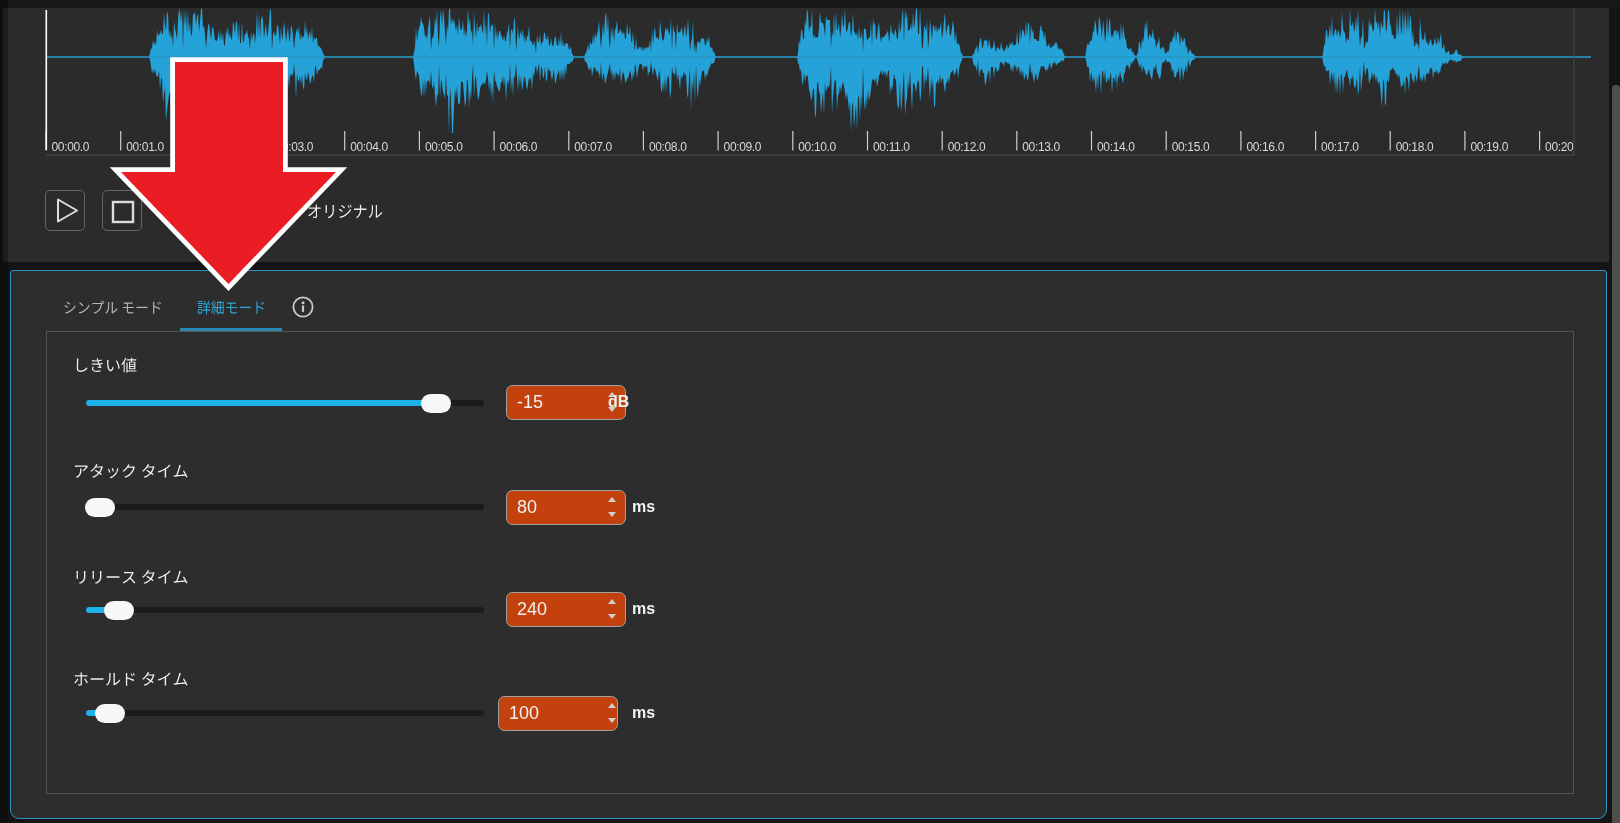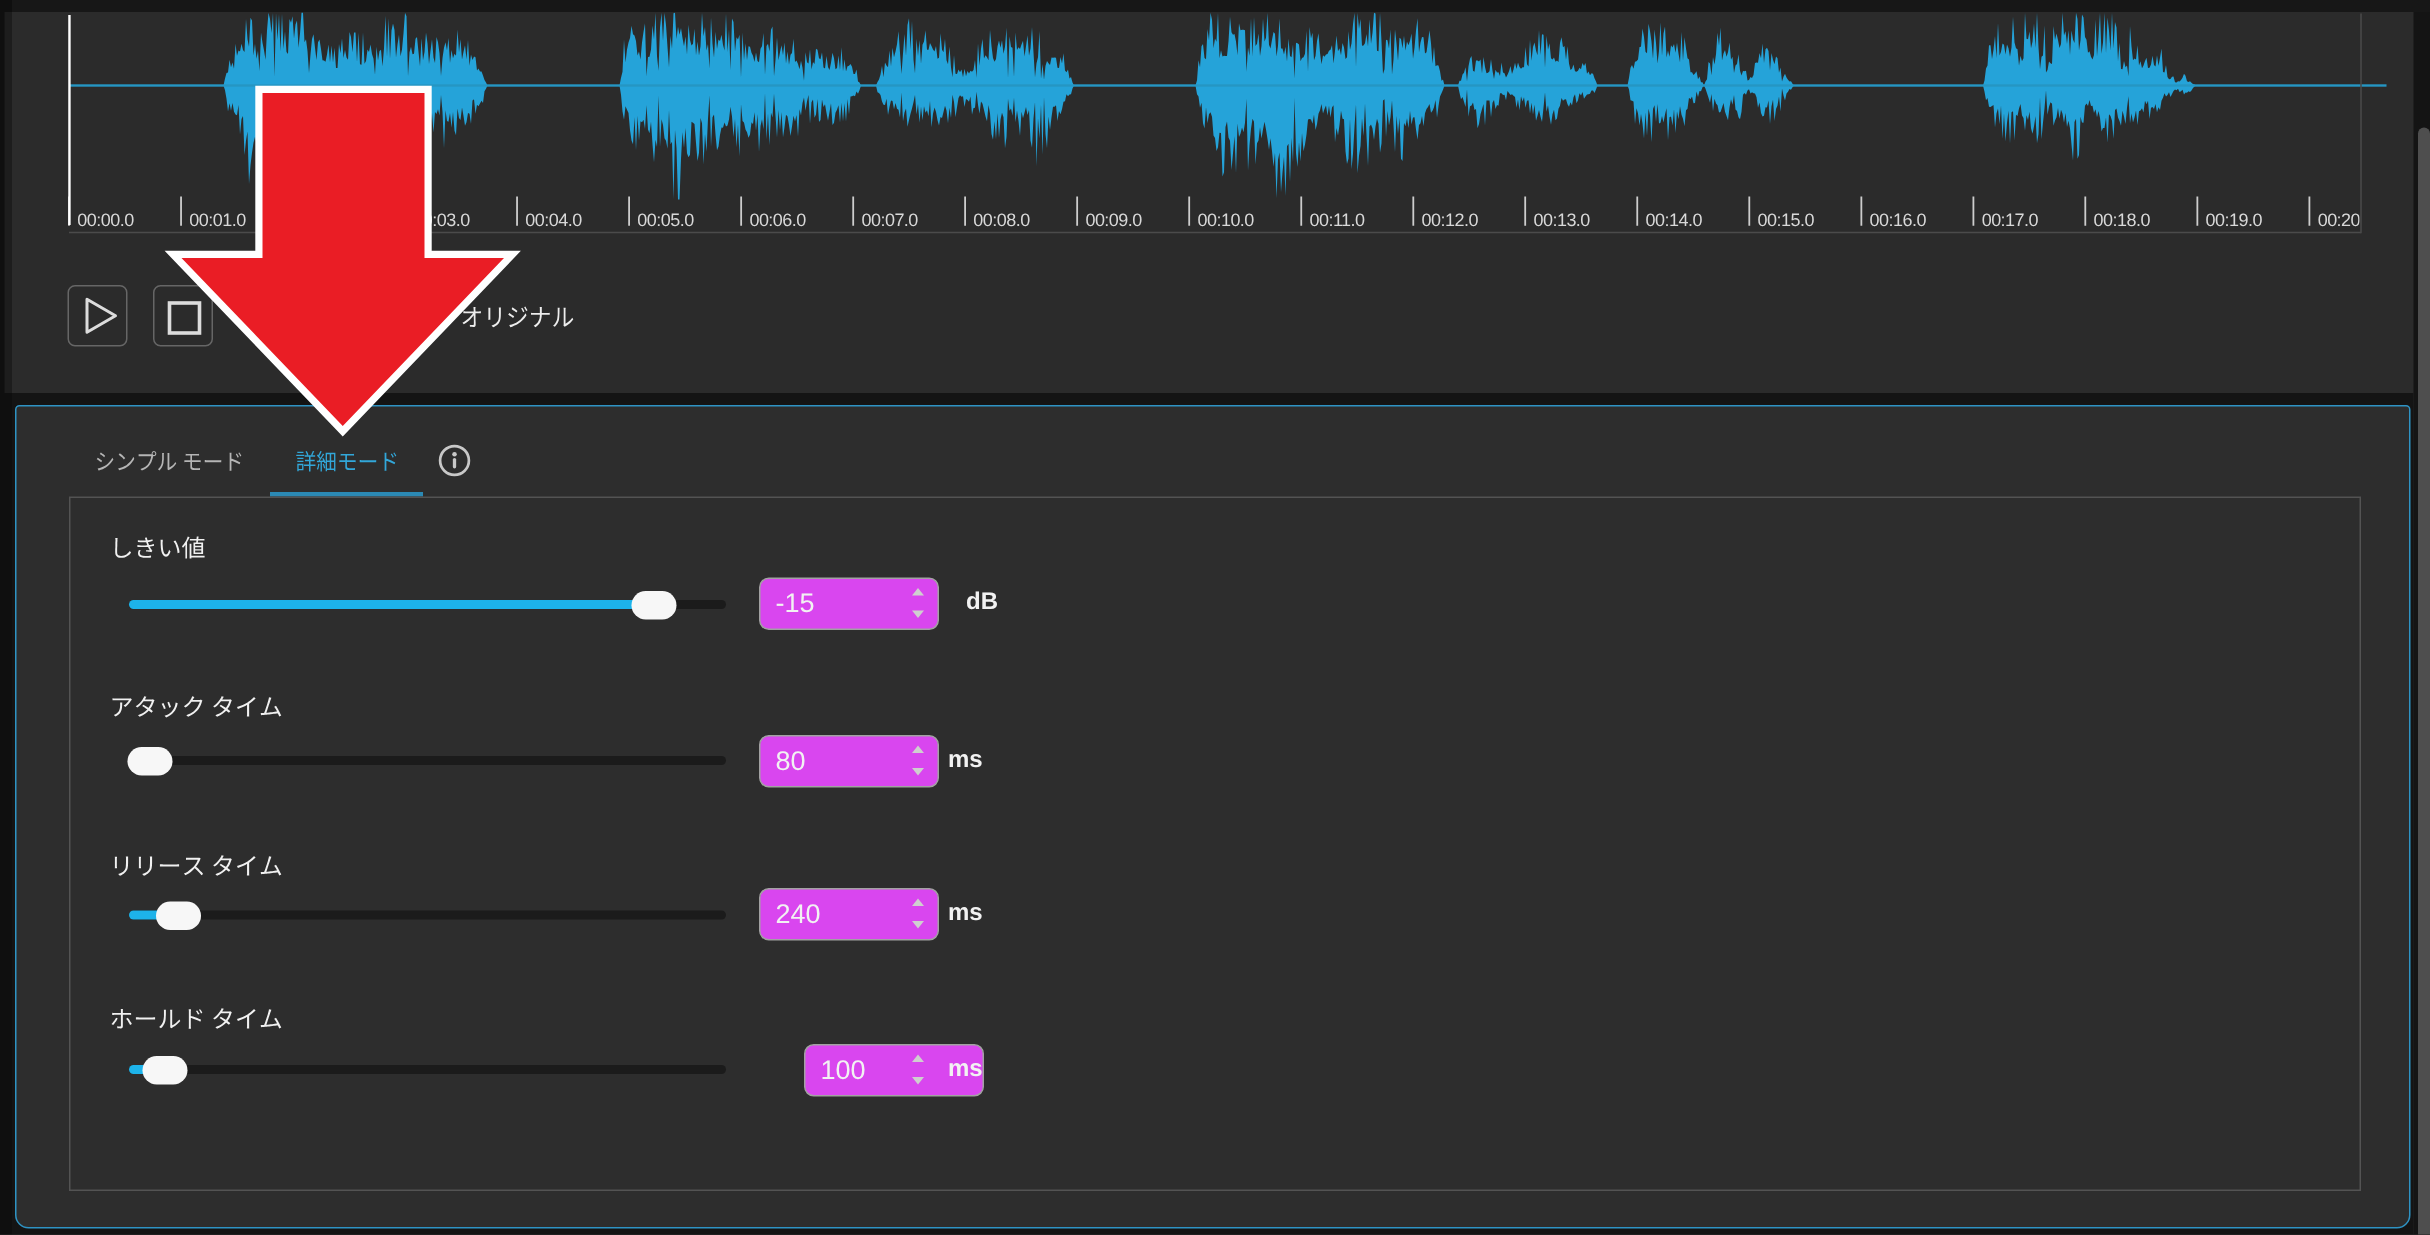--- a/index.html
+++ b/index.html
@@ -4,21 +4,21 @@
 *{margin:0;padding:0;box-sizing:border-box}
 html,body{width:1620px;height:823px;overflow:hidden;background:#2c2c2c;font-family:"Liberation Sans",sans-serif}
 #root{position:absolute;inset:0;width:1460px;height:823px}
 .abs{position:absolute}
 .jp{position:absolute;overflow:visible}
 .rl{font-family:"Liberation Sans",sans-serif;font-size:12px;fill:#d8d8d8;letter-spacing:-0.35px}
 .btn{position:absolute;width:40px;height:41px;border:1px solid #666;border-radius:5px;background:transparent}
 .track{position:absolute;height:6px;border-radius:3px;background:#1b1b1b}
 .fill{position:absolute;height:6px;border-radius:3px;background:#1db3ea}
 .thumb{position:absolute;width:30px;height:19px;border-radius:9.5px;background:#f7f7f7}
-.inp{position:absolute;width:120px;height:35px;background:#d946ef;border:1.5px solid #a2a2a2;border-radius:6.5px;color:#f2f2f2;font-size:18px}
+.inp{position:absolute;width:120px;height:35px;background:#c2410c;border:1.5px solid #a2a2a2;border-radius:6.5px;color:#f2f2f2;font-size:18px}
 .inp span{position:absolute;left:10px;top:6px}
 .unit{position:absolute;color:#f2f2f2;font-size:16px;font-weight:bold}
 .sp{position:absolute;width:0;height:0;border-left:4px solid transparent;border-right:4px solid transparent}
 .spu{border-bottom:5.5px solid #cfcfcf}
 .spd{border-top:5.5px solid #cfcfcf}
 
 </style></head><body>
 <div id="root">
 <div class="abs" style="left:0;top:0;width:1620px;height:8px;background:#171717"></div>
 <div class="abs" style="left:8px;top:8px;width:1601px;height:254px;background:#2b2b2b"></div>
@@ -118,21 +118,21 @@
       </g>
     </svg>
 <div class="track" style="left:86px;top:400px;width:398px"></div>
 <div class="fill" style="left:86px;top:400px;width:350px"></div>
 <div class="thumb" style="left:421px;top:393.5px"></div>
 <div class="inp" style="left:506px;top:385px">
       <span>-15</span>
     </div>
 <div class="sp spu" style="left:608px;top:391.5px"></div>
 <div class="sp spd" style="left:608px;top:407px"></div>
-<div class="unit" style="left:644px;top:393px">dB</div>
+<div class="unit" style="left:608px;top:393px">dB</div>
 <svg class="jp" style="left:72px;top:463px" width="119" height="22" viewBox="0 0 119 22">
       <g transform="translate(1,14.1)">
         <path d="M14.9 -10.8Q14.8 -10.7 14.7 -10.5Q14.6 -10.4 14.5 -10.2Q14.2 -9.7 13.6 -8.9Q13 -8.1 12.2 -7.3Q11.4 -6.5 10.5 -5.8L9.4 -6.7Q10 -7 10.5 -7.4Q11.1 -7.9 11.5 -8.4Q12 -8.9 12.4 -9.4Q12.7 -9.9 12.9 -10.3Q12.7 -10.3 12.1 -10.3Q11.5 -10.3 10.8 -10.3Q10 -10.3 9.1 -10.3Q8.2 -10.3 7.4 -10.3Q6.5 -10.3 5.7 -10.3Q5 -10.3 4.5 -10.3Q4 -10.3 3.8 -10.3Q3.4 -10.3 2.9 -10.2Q2.5 -10.2 2 -10.2V-11.6Q2.4 -11.6 2.9 -11.5Q3.4 -11.5 3.8 -11.5Q4 -11.5 4.5 -11.5Q5 -11.5 5.8 -11.5Q6.5 -11.5 7.4 -11.5Q8.3 -11.5 9.2 -11.5Q10.1 -11.5 10.9 -11.5Q11.7 -11.5 12.2 -11.5Q12.8 -11.5 13 -11.5Q13.2 -11.5 13.4 -11.5Q13.6 -11.5 13.8 -11.5Q14 -11.6 14.1 -11.6ZM8.5 -8.7Q8.5 -7.4 8.4 -6.3Q8.4 -5.1 8.1 -4.1Q7.9 -3.2 7.4 -2.3Q6.9 -1.5 6.1 -0.7Q5.3 0 4 0.6L2.9 -0.4Q3.2 -0.5 3.6 -0.7Q4 -0.8 4.3 -1.1Q5.2 -1.6 5.8 -2.4Q6.4 -3.1 6.6 -3.9Q6.9 -4.7 7 -5.6Q7.1 -6.5 7.1 -7.5Q7.1 -7.8 7.1 -8.1Q7.1 -8.4 7.1 -8.7ZM22.6 -7.3Q23.4 -6.9 24.3 -6.3Q25.1 -5.8 25.9 -5.2Q26.8 -4.6 27.6 -4.1Q28.3 -3.5 28.9 -3L28 -1.9Q27.4 -2.4 26.7 -3Q25.9 -3.6 25.1 -4.2Q24.2 -4.8 23.4 -5.4Q22.5 -6 21.8 -6.4ZM30 -10.3Q29.9 -10.1 29.8 -9.8Q29.7 -9.6 29.6 -9.4Q29.4 -8.6 28.9 -7.6Q28.5 -6.7 28 -5.7Q27.4 -4.8 26.7 -3.9Q25.6 -2.6 24 -1.4Q22.4 -0.1 20.1 0.7L19 -0.3Q20.5 -0.8 21.7 -1.4Q22.9 -2.1 23.9 -2.9Q24.9 -3.7 25.6 -4.6Q26.2 -5.3 26.7 -6.2Q27.2 -7.1 27.6 -8Q28 -8.8 28.2 -9.6H22.3L22.8 -10.7H27.9Q28.2 -10.7 28.4 -10.8Q28.7 -10.8 28.9 -10.9ZM24.6 -12.6Q24.4 -12.2 24.2 -11.9Q24 -11.5 23.9 -11.3Q23.4 -10.4 22.6 -9.4Q21.9 -8.3 20.8 -7.3Q19.8 -6.3 18.5 -5.4L17.5 -6.2Q18.8 -7 19.9 -8.1Q20.9 -9.1 21.6 -10.1Q22.2 -11 22.6 -11.8Q22.7 -12 22.9 -12.3Q23.1 -12.7 23.1 -13ZM39.7 -9.2Q39.8 -9 40 -8.5Q40.2 -8 40.4 -7.5Q40.6 -7 40.8 -6.5Q40.9 -6 41 -5.8L39.8 -5.3Q39.7 -5.6 39.6 -6.1Q39.4 -6.5 39.2 -7.1Q39.1 -7.6 38.9 -8.1Q38.7 -8.5 38.6 -8.8ZM45.5 -8.3Q45.4 -8.1 45.4 -7.9Q45.3 -7.7 45.3 -7.5Q45 -6.2 44.4 -5Q43.9 -3.7 43 -2.6Q41.9 -1.2 40.5 -0.3Q39.1 0.7 37.8 1.2L36.7 0.1Q37.7 -0.2 38.6 -0.6Q39.6 -1.1 40.4 -1.8Q41.3 -2.5 41.9 -3.3Q42.5 -4 43 -4.9Q43.4 -5.7 43.7 -6.7Q44 -7.7 44.1 -8.8ZM36 -8.4Q36.1 -8.1 36.3 -7.7Q36.5 -7.2 36.7 -6.7Q37 -6.1 37.2 -5.6Q37.4 -5.1 37.5 -4.8L36.3 -4.4Q36.2 -4.7 36 -5.2Q35.8 -5.7 35.6 -6.3Q35.3 -6.8 35.1 -7.3Q34.9 -7.7 34.8 -8ZM62 -10Q61.8 -9.8 61.7 -9.6Q61.6 -9.3 61.6 -9.2Q61.4 -8.4 61 -7.4Q60.6 -6.4 60 -5.5Q59.5 -4.5 58.7 -3.6Q57.6 -2.3 56.1 -1.2Q54.6 -0.1 52.4 0.7L51.2 -0.3Q52.7 -0.8 53.9 -1.4Q55 -2 56 -2.8Q56.9 -3.5 57.6 -4.4Q58.2 -5.1 58.7 -6Q59.3 -6.8 59.6 -7.7Q60 -8.6 60.2 -9.3H54.2L54.7 -10.5Q54.9 -10.5 55.5 -10.5Q56 -10.5 56.7 -10.5Q57.3 -10.5 58 -10.5Q58.7 -10.5 59.2 -10.5Q59.7 -10.5 59.8 -10.5Q60.2 -10.5 60.4 -10.5Q60.7 -10.6 60.9 -10.7ZM56.6 -12.4Q56.4 -12.1 56.2 -11.8Q56 -11.4 55.9 -11.2Q55.4 -10.3 54.7 -9.3Q54 -8.3 53 -7.3Q52 -6.3 50.7 -5.4L49.6 -6.2Q50.6 -6.8 51.4 -7.6Q52.3 -8.3 52.9 -9Q53.5 -9.8 53.9 -10.4Q54.4 -11.1 54.6 -11.6Q54.7 -11.9 54.9 -12.2Q55 -12.6 55.1 -12.9ZM74.2 -7.3Q75 -6.9 75.8 -6.3Q76.7 -5.8 77.5 -5.2Q78.4 -4.6 79.1 -4.1Q79.9 -3.5 80.5 -3L79.6 -1.9Q79 -2.4 78.2 -3Q77.5 -3.6 76.6 -4.2Q75.8 -4.8 74.9 -5.4Q74.1 -6 73.4 -6.4ZM81.6 -10.3Q81.4 -10.1 81.3 -9.8Q81.2 -9.6 81.2 -9.4Q80.9 -8.6 80.5 -7.6Q80.1 -6.7 79.6 -5.7Q79 -4.8 78.3 -3.9Q77.2 -2.6 75.6 -1.4Q74 -0.1 71.7 0.7L70.6 -0.3Q72 -0.8 73.3 -1.4Q74.5 -2.1 75.5 -2.9Q76.4 -3.7 77.2 -4.6Q77.8 -5.3 78.3 -6.2Q78.8 -7.1 79.2 -8Q79.6 -8.8 79.8 -9.6H73.8L74.4 -10.7H79.4Q79.8 -10.7 80 -10.8Q80.3 -10.8 80.5 -10.9ZM76.2 -12.6Q76 -12.2 75.8 -11.9Q75.6 -11.5 75.4 -11.3Q75 -10.4 74.2 -9.4Q73.4 -8.3 72.4 -7.3Q71.4 -6.3 70.1 -5.4L69.1 -6.2Q70.4 -7 71.4 -8.1Q72.4 -9.1 73.1 -10.1Q73.8 -11 74.2 -11.8Q74.3 -12 74.5 -12.3Q74.6 -12.7 74.7 -13ZM85 -5.8Q87 -6.3 88.8 -7.1Q90.6 -7.9 92 -8.8Q92.8 -9.3 93.6 -9.9Q94.4 -10.5 95.1 -11.2Q95.8 -11.9 96.3 -12.5L97.4 -11.5Q96.7 -10.8 95.9 -10.1Q95.2 -9.4 94.3 -8.8Q93.4 -8.2 92.5 -7.6Q91.6 -7.1 90.5 -6.5Q89.4 -5.9 88.1 -5.4Q86.9 -4.9 85.6 -4.5ZM91.7 -8.1 93.1 -8.5V-1.2Q93.1 -0.9 93.1 -0.6Q93.1 -0.2 93.1 0Q93.1 0.3 93.2 0.5H91.6Q91.6 0.3 91.6 0Q91.7 -0.2 91.7 -0.6Q91.7 -0.9 91.7 -1.2ZM107.9 -11.9Q107.8 -11.6 107.7 -11.3Q107.6 -11 107.4 -10.4Q107.2 -10 107 -9.3Q106.8 -8.6 106.5 -7.7Q106.2 -6.9 105.9 -5.9Q105.6 -5 105.3 -4.1Q105 -3.2 104.8 -2.6Q104.5 -1.9 104.3 -1.4L102.9 -1.4Q103.1 -1.9 103.4 -2.6Q103.6 -3.3 104 -4.3Q104.3 -5.2 104.6 -6.1Q104.9 -7.1 105.2 -8Q105.5 -8.9 105.7 -9.6Q105.9 -10.3 106 -10.7Q106.2 -11.3 106.2 -11.6Q106.3 -11.9 106.3 -12.3ZM111 -6.6Q111.4 -6 111.9 -5.1Q112.4 -4.3 112.9 -3.3Q113.4 -2.4 113.8 -1.5Q114.3 -0.7 114.5 -0.1L113.2 0.5Q112.9 -0.1 112.5 -1Q112.1 -1.9 111.7 -2.8Q111.2 -3.8 110.7 -4.6Q110.2 -5.5 109.8 -6ZM102.3 -1.8Q102.8 -1.8 103.7 -1.9Q104.5 -2 105.4 -2Q106.4 -2.1 107.4 -2.2Q108.4 -2.4 109.3 -2.5Q110.3 -2.6 111.1 -2.7Q111.9 -2.8 112.4 -2.8L112.7 -1.6Q112.2 -1.5 111.3 -1.4Q110.5 -1.3 109.5 -1.2Q108.6 -1.1 107.5 -1Q106.5 -0.9 105.5 -0.8Q104.6 -0.7 103.7 -0.6Q102.9 -0.5 102.3 -0.4Q102 -0.4 101.7 -0.4Q101.4 -0.3 101 -0.3L100.8 -1.8Q101.1 -1.7 101.5 -1.8Q101.9 -1.8 102.3 -1.8Z" fill="#f0f0f0"></path>
       </g>
     </svg>
 <div class="track" style="left:86px;top:504px;width:398px"></div>
 <div class="fill" style="left:86px;top:504px;width:14px"></div>
 <div class="thumb" style="left:85px;top:497.5px"></div>
 <div class="inp" style="left:506px;top:490px">
       <span>80</span>
@@ -155,21 +155,21 @@
 <div class="sp spd" style="left:608px;top:614px"></div>
 <div class="unit" style="left:632px;top:600px">ms</div>
 <svg class="jp" style="left:72px;top:671px" width="119" height="22" viewBox="0 0 119 22">
       <g transform="translate(1,14.1)">
         <path d="M9 -12.5Q9 -12.4 9 -12.2Q8.9 -12 8.9 -11.8Q8.9 -11.6 8.9 -11.4Q8.9 -11 8.9 -10.4Q8.9 -9.9 8.9 -9.4Q8.9 -8.8 8.9 -8.4Q8.9 -8.1 8.9 -7.5Q8.9 -6.9 8.9 -6.1Q8.9 -5.4 8.9 -4.6Q8.9 -3.7 8.9 -3Q8.9 -2.3 8.9 -1.7Q8.9 -1.1 8.9 -0.8Q8.9 -0.2 8.6 0.1Q8.3 0.5 7.5 0.5Q7.2 0.5 6.8 0.4Q6.4 0.4 6 0.4Q5.6 0.4 5.2 0.4L5.1 -0.9Q5.7 -0.8 6.2 -0.8Q6.7 -0.7 7 -0.7Q7.3 -0.7 7.5 -0.9Q7.6 -1 7.6 -1.3Q7.6 -1.6 7.6 -2.1Q7.6 -2.7 7.6 -3.4Q7.6 -4.1 7.6 -4.9Q7.6 -5.7 7.6 -6.5Q7.6 -7.2 7.6 -7.7Q7.6 -8.2 7.6 -8.4Q7.6 -8.7 7.6 -9.3Q7.6 -9.8 7.6 -10.4Q7.6 -11 7.6 -11.4Q7.6 -11.7 7.6 -12Q7.5 -12.4 7.5 -12.5ZM1.8 -9.9Q2.1 -9.8 2.5 -9.8Q2.8 -9.8 3.2 -9.8Q3.3 -9.8 3.9 -9.8Q4.5 -9.8 5.4 -9.8Q6.2 -9.8 7.2 -9.8Q8.1 -9.8 9.1 -9.8Q10.1 -9.8 10.9 -9.8Q11.7 -9.8 12.3 -9.8Q12.9 -9.8 13.1 -9.8Q13.4 -9.8 13.8 -9.8Q14.1 -9.8 14.4 -9.8V-8.5Q14.1 -8.5 13.8 -8.6Q13.4 -8.6 13.1 -8.6Q12.9 -8.6 12.3 -8.6Q11.8 -8.6 10.9 -8.6Q10.1 -8.6 9.1 -8.6Q8.2 -8.6 7.2 -8.6Q6.2 -8.6 5.4 -8.6Q4.6 -8.6 4 -8.6Q3.4 -8.6 3.2 -8.6Q2.8 -8.6 2.5 -8.5Q2.1 -8.5 1.8 -8.5ZM5.5 -6.1Q5.2 -5.6 4.8 -5Q4.5 -4.4 4 -3.7Q3.6 -3.1 3.2 -2.6Q2.7 -2.1 2.4 -1.7L1.3 -2.4Q1.7 -2.8 2.1 -3.3Q2.6 -3.8 3 -4.4Q3.4 -5 3.8 -5.6Q4.1 -6.1 4.4 -6.6ZM12.2 -6.6Q12.5 -6.2 12.9 -5.7Q13.2 -5.2 13.6 -4.6Q14 -4 14.4 -3.4Q14.7 -2.9 14.9 -2.4L13.7 -1.8Q13.5 -2.3 13.2 -2.8Q12.9 -3.4 12.5 -4Q12.1 -4.6 11.8 -5.1Q11.4 -5.6 11.1 -6ZM17.6 -6.9Q17.9 -6.9 18.2 -6.9Q18.6 -6.9 19 -6.9Q19.4 -6.8 19.9 -6.8Q20.1 -6.8 20.6 -6.8Q21.2 -6.8 21.9 -6.8Q22.6 -6.8 23.4 -6.8Q24.2 -6.8 25 -6.8Q25.9 -6.8 26.6 -6.8Q27.3 -6.8 27.8 -6.8Q28.4 -6.8 28.6 -6.8Q29.2 -6.8 29.7 -6.9Q30.1 -6.9 30.4 -6.9V-5.4Q30.1 -5.4 29.6 -5.4Q29.2 -5.4 28.6 -5.4Q28.4 -5.4 27.8 -5.4Q27.3 -5.4 26.6 -5.4Q25.9 -5.4 25.1 -5.4Q24.2 -5.4 23.4 -5.4Q22.6 -5.4 21.9 -5.4Q21.2 -5.4 20.7 -5.4Q20.1 -5.4 19.9 -5.4Q19.2 -5.4 18.6 -5.4Q18 -5.4 17.6 -5.4ZM40.4 -0.3Q40.4 -0.5 40.5 -0.8Q40.5 -1 40.5 -1.2Q40.5 -1.4 40.5 -1.9Q40.5 -2.5 40.5 -3.3Q40.5 -4.1 40.5 -5Q40.5 -5.9 40.5 -6.9Q40.5 -7.8 40.5 -8.6Q40.5 -9.4 40.5 -10Q40.5 -10.6 40.5 -10.8Q40.5 -11.3 40.4 -11.6Q40.4 -11.9 40.4 -12H41.9Q41.9 -11.9 41.8 -11.6Q41.8 -11.3 41.8 -10.8Q41.8 -10.6 41.8 -10Q41.8 -9.5 41.8 -8.6Q41.8 -7.8 41.8 -6.9Q41.8 -6 41.8 -5.1Q41.8 -4.2 41.8 -3.4Q41.8 -2.7 41.8 -2.2Q41.8 -1.7 41.8 -1.6Q42.6 -1.9 43.4 -2.5Q44.3 -3.1 45.1 -3.9Q45.9 -4.6 46.5 -5.5L47.2 -4.4Q46.5 -3.5 45.6 -2.7Q44.7 -1.8 43.7 -1.1Q42.7 -0.5 41.8 0Q41.6 0.1 41.4 0.2Q41.3 0.3 41.2 0.4ZM33.1 -0.4Q34.1 -1.1 34.8 -2.2Q35.5 -3.2 35.8 -4.4Q36 -4.9 36.1 -5.7Q36.2 -6.5 36.3 -7.4Q36.3 -8.4 36.3 -9.2Q36.3 -10.1 36.3 -10.8Q36.3 -11.1 36.3 -11.4Q36.3 -11.7 36.2 -12H37.7Q37.7 -11.9 37.6 -11.7Q37.6 -11.5 37.6 -11.3Q37.6 -11 37.6 -10.8Q37.6 -10.1 37.6 -9.2Q37.6 -8.3 37.5 -7.3Q37.5 -6.4 37.4 -5.5Q37.3 -4.6 37.1 -4Q36.8 -2.7 36 -1.6Q35.3 -0.4 34.3 0.4ZM58.5 -11.5Q58.7 -11.2 59 -10.8Q59.2 -10.4 59.5 -9.9Q59.8 -9.5 60 -9.1L59 -8.7Q58.8 -9.1 58.6 -9.5Q58.4 -10 58.1 -10.4Q57.9 -10.8 57.6 -11.1ZM60.4 -12.3Q60.6 -12 60.9 -11.6Q61.2 -11.2 61.5 -10.8Q61.7 -10.3 61.9 -10L61 -9.5Q60.8 -9.9 60.6 -10.3Q60.4 -10.8 60.1 -11.2Q59.8 -11.6 59.6 -11.9ZM52.9 -1.2Q52.9 -1.4 52.9 -2.1Q52.9 -2.8 52.9 -3.7Q52.9 -4.6 52.9 -5.7Q52.9 -6.7 52.9 -7.7Q52.9 -8.7 52.9 -9.4Q52.9 -10.2 52.9 -10.5Q52.9 -10.8 52.9 -11.3Q52.8 -11.8 52.8 -12.2H54.3Q54.3 -11.8 54.3 -11.3Q54.2 -10.9 54.2 -10.5Q54.2 -9.9 54.2 -9Q54.2 -8.1 54.2 -7.2Q54.2 -6.2 54.2 -5.2Q54.2 -4.2 54.2 -3.4Q54.2 -2.6 54.2 -2Q54.2 -1.4 54.2 -1.2Q54.2 -1 54.2 -0.6Q54.2 -0.3 54.3 0.1Q54.3 0.4 54.3 0.7H52.8Q52.8 0.3 52.9 -0.2Q52.9 -0.8 52.9 -1.2ZM53.9 -8Q54.7 -7.7 55.7 -7.4Q56.6 -7.1 57.6 -6.7Q58.6 -6.4 59.5 -6Q60.4 -5.6 61.1 -5.3L60.5 -3.9Q59.8 -4.3 59 -4.7Q58.1 -5 57.2 -5.4Q56.3 -5.8 55.4 -6.1Q54.6 -6.4 53.9 -6.6ZM74.2 -7.3Q75 -6.9 75.8 -6.3Q76.7 -5.8 77.5 -5.2Q78.4 -4.6 79.1 -4.1Q79.9 -3.5 80.5 -3L79.6 -1.9Q79 -2.4 78.2 -3Q77.5 -3.6 76.6 -4.2Q75.8 -4.8 74.9 -5.4Q74.1 -6 73.4 -6.4ZM81.6 -10.3Q81.4 -10.1 81.3 -9.8Q81.2 -9.6 81.2 -9.4Q80.9 -8.6 80.5 -7.6Q80.1 -6.7 79.6 -5.7Q79 -4.8 78.3 -3.9Q77.2 -2.6 75.6 -1.4Q74 -0.1 71.7 0.7L70.6 -0.3Q72 -0.8 73.3 -1.4Q74.5 -2.1 75.5 -2.9Q76.4 -3.7 77.2 -4.6Q77.8 -5.3 78.3 -6.2Q78.8 -7.1 79.2 -8Q79.6 -8.8 79.8 -9.6H73.8L74.4 -10.7H79.4Q79.8 -10.7 80 -10.8Q80.3 -10.8 80.5 -10.9ZM76.2 -12.6Q76 -12.2 75.8 -11.9Q75.6 -11.5 75.4 -11.3Q75 -10.4 74.2 -9.4Q73.4 -8.3 72.4 -7.3Q71.4 -6.3 70.1 -5.4L69.1 -6.2Q70.4 -7 71.4 -8.1Q72.4 -9.1 73.1 -10.1Q73.8 -11 74.2 -11.8Q74.3 -12 74.5 -12.3Q74.6 -12.7 74.7 -13ZM85 -5.8Q87 -6.3 88.8 -7.1Q90.6 -7.9 92 -8.8Q92.8 -9.3 93.6 -9.9Q94.4 -10.5 95.1 -11.2Q95.8 -11.9 96.3 -12.5L97.4 -11.5Q96.7 -10.8 95.9 -10.1Q95.2 -9.4 94.3 -8.8Q93.4 -8.2 92.5 -7.6Q91.6 -7.1 90.5 -6.5Q89.4 -5.9 88.1 -5.4Q86.9 -4.9 85.6 -4.5ZM91.7 -8.1 93.1 -8.5V-1.2Q93.1 -0.9 93.1 -0.6Q93.1 -0.2 93.1 0Q93.1 0.3 93.2 0.5H91.6Q91.6 0.3 91.6 0Q91.7 -0.2 91.7 -0.6Q91.7 -0.9 91.7 -1.2ZM107.9 -11.9Q107.8 -11.6 107.7 -11.3Q107.6 -11 107.4 -10.4Q107.2 -10 107 -9.3Q106.8 -8.6 106.5 -7.7Q106.2 -6.9 105.9 -5.9Q105.6 -5 105.3 -4.1Q105 -3.2 104.8 -2.6Q104.5 -1.9 104.3 -1.4L102.9 -1.4Q103.1 -1.9 103.4 -2.6Q103.6 -3.3 104 -4.3Q104.3 -5.2 104.6 -6.1Q104.9 -7.1 105.2 -8Q105.5 -8.9 105.7 -9.6Q105.9 -10.3 106 -10.7Q106.2 -11.3 106.2 -11.6Q106.3 -11.9 106.3 -12.3ZM111 -6.6Q111.4 -6 111.9 -5.1Q112.4 -4.3 112.9 -3.3Q113.4 -2.4 113.8 -1.5Q114.3 -0.7 114.5 -0.1L113.2 0.5Q112.9 -0.1 112.5 -1Q112.1 -1.9 111.7 -2.8Q111.2 -3.8 110.7 -4.6Q110.2 -5.5 109.8 -6ZM102.3 -1.8Q102.8 -1.8 103.7 -1.9Q104.5 -2 105.4 -2Q106.4 -2.1 107.4 -2.2Q108.4 -2.4 109.3 -2.5Q110.3 -2.6 111.1 -2.7Q111.9 -2.8 112.4 -2.8L112.7 -1.6Q112.2 -1.5 111.3 -1.4Q110.5 -1.3 109.5 -1.2Q108.6 -1.1 107.5 -1Q106.5 -0.9 105.5 -0.8Q104.6 -0.7 103.7 -0.6Q102.9 -0.5 102.3 -0.4Q102 -0.4 101.7 -0.4Q101.4 -0.3 101 -0.3L100.8 -1.8Q101.1 -1.7 101.5 -1.8Q101.9 -1.8 102.3 -1.8Z" fill="#f0f0f0"></path>
       </g>
     </svg>
 <div class="track" style="left:86px;top:710px;width:398px"></div>
 <div class="fill" style="left:86px;top:710px;width:24px"></div>
 <div class="thumb" style="left:95px;top:703.5px"></div>
-<div class="inp" style="left:536px;top:696px">
+<div class="inp" style="left:498px;top:696px">
       <span>100</span>
     </div>
 <div class="sp spu" style="left:608px;top:702.5px"></div>
 <div class="sp spd" style="left:608px;top:718px"></div>
 <div class="unit" style="left:632px;top:704px">ms</div>
 <svg class="abs" style="left:100px;top:45px" width="260" height="260" viewBox="0 0 260 260">
 <path d="M75 17 L183 17 L183 127 L236 127 L128.5 239 L21 127 L75 127 Z" fill="#ea1d25" stroke="#ffffff" stroke-width="9.6" paint-order="stroke fill" stroke-linejoin="miter"></path>
 </svg>
 </div>
 </body></html>

